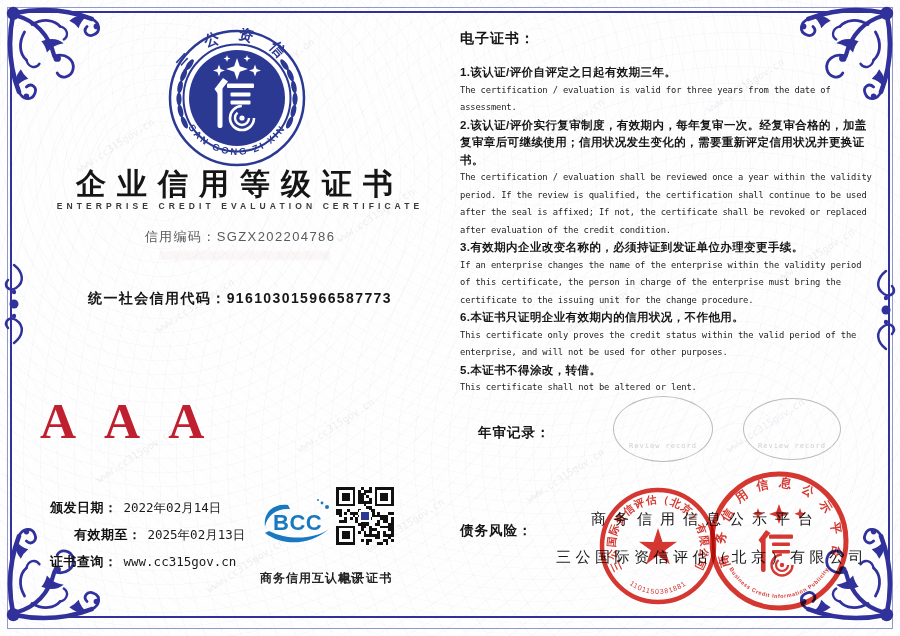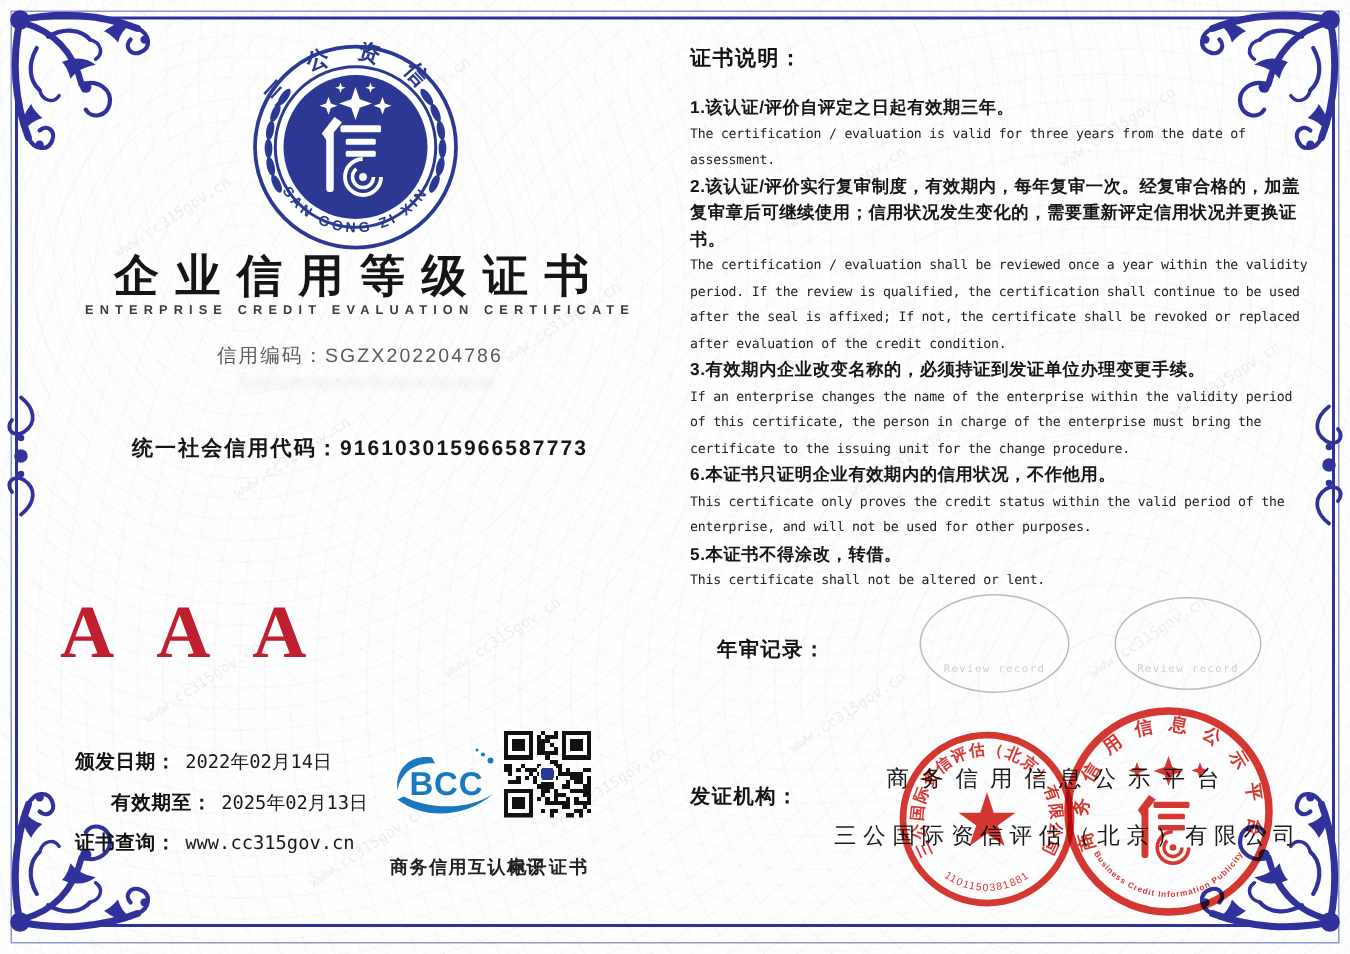--- a/index.html
+++ b/index.html
@@ -384,21 +384,21 @@
         <rect x="1" y="15" width="5" height="5" fill="#fff"></rect>
         <rect x="2" y="16" width="3" height="3" fill="#111"></rect>
         <rect x="8.5" y="8.5" width="4" height="4" fill="#fff"></rect>
         <rect x="9" y="9" width="3" height="3" fill="#2b3993" rx="0.6"></rect>
       </svg>
     <div class="qr-caption">电子证书</div>
   </div>
 
   <div class="right-col">
 
-    <div class="ins-heading">证书说明：</div>
+    <div class="ins-heading">电子证书：</div>
 
     <div class="ins-list">
       <div class="ins-zh">1.该认证/评价自评定之日起有效期三年。</div>
       <div class="ins-en">The certification / evaluation is valid for three years from the date of assessment.</div>
       <div class="ins-zh">2.该认证/评价实行复审制度，有效期内，每年复审一次。经复审合格的，加盖复审章后可继续使用；信用状况发生变化的，需要重新评定信用状况并更换证书。</div>
       <div class="ins-en">The certification / evaluation shall be reviewed once a year within the validity period. If the review is qualified,  the certification shall continue to be used after the seal is affixed; If not, the certificate shall be revoked or replaced after evaluation of the credit condition.</div>
       <div class="ins-zh">3.有效期内企业改变名称的，必须持证到发证单位办理变更手续。</div>
       <div class="ins-en">If an enterprise changes the name of the enterprise within the validity period of this certificate, the person in charge of the enterprise must bring the certificate to the issuing unit for the change procedure.</div>
       <div class="ins-zh">6.本证书只证明企业有效期内的信用状况，不作他用。</div>
       <div class="ins-en">This certificate only proves the credit status within the valid period of the enterprise, and will not be used for other purposes.</div>
@@ -407,21 +407,21 @@
     </div>
 
     <div class="review-label">年审记录：</div>
     <div class="oval oval-1">
         <span>Review record</span>
       </div>
     <div class="oval oval-2">
         <span>Review record</span>
       </div>
 
-    <div class="issuer-label">发证机构：</div>
+    <div class="issuer-label">债务风险：</div>
     <div class="issuer-line1">商务信用信息公示平台</div>
     <div class="issuer-line2">三公国际资信评估（北京）有限公司</div>
 
     <svg class="seal seal-left" viewBox="0 0 124 124">
       <defs>
         <path id="sl-ring" d="M26.8,86.7 A43,43 0 1 1 97.2,86.7"></path>
         <path id="sl-num" d="M34.5,101.3 A48,48 0 0 0 89.5,101.3"></path>
       </defs>
       <circle cx="62" cy="62" r="56" fill="none" stroke="#d3261f" stroke-width="4.5"></circle>
       <polygon fill="#d3261f" points="62,44 66.5,57.9 81,57.8 69.2,66.3 73.8,80.2 62,71.6 50.2,80.2 54.8,66.3 43,57.8 57.5,57.9"></polygon>

